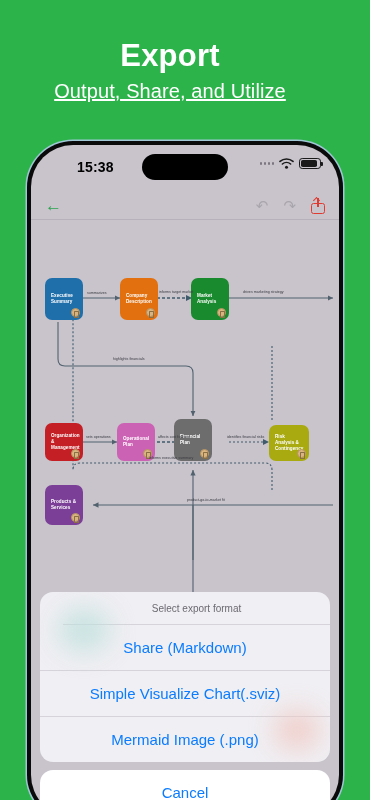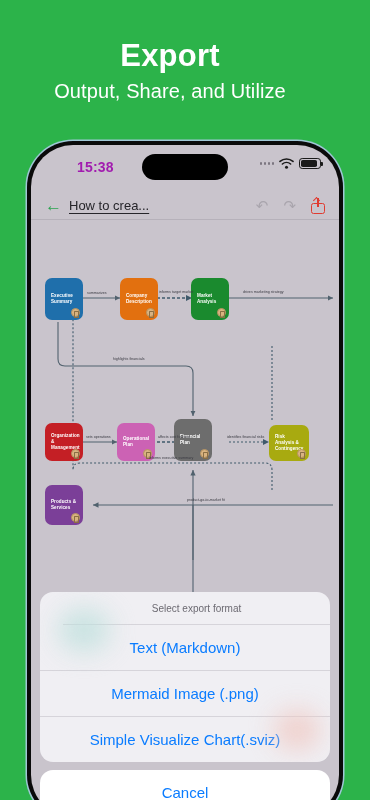--- a/index.html
+++ b/index.html
@@ -8,33 +8,33 @@
     font-family: "Liberation Sans", sans-serif;
     overflow: hidden;
   }
   body { background: #2cb34a; position: relative; }
 
   
   .promo { position: absolute; top: 0; left: 0; width: 340px; height: 140px;
            display: flex; flex-direction: column; align-items: center;
            justify-content: center; gap: 6px; }
   .promo-title { color: #ffffff; font-size: 31px; font-weight: bold; letter-spacing: .2px; }
-  .promo-sub   { color: #ffffff; font-size: 20px; font-weight: 400; letter-spacing: .1px; }
+  .promo-sub   { color: #ffffff; font-size: 20px; font-weight: 400; letter-spacing: .1px; text-decoration: underline; }
 
   
   .phone { position: absolute; left: 27px; top: 141px; width: 316px; height: 680px;
            background: #0a0a0a; border-radius: 46px; padding: 4px;
            box-shadow: 0 0 0 1.5px #9fc7d6; }
   .phone-inner { position: relative; width: 100%; height: 100%;
                  background: #c9c4cc; border-radius: 42px; overflow: hidden; }
 
   
   .statusbar { position: relative; height: 46px; }
   .clock { position: absolute; left: 46px; top: 14px; font-size: 14px;
-           font-weight: 600; color: #a21caf; letter-spacing: .2px; }
+           font-weight: 600; color: #000000; letter-spacing: .2px; }
   .island { position: absolute; left: 50%; transform: translateX(-50%); top: 9px;
             width: 86px; height: 26px; background: #000; border-radius: 14px; }
   .stat-right { position: absolute; right: 18px; top: 13px;
                 display: flex; align-items: center; gap: 5px; }
   .dots { display: flex; gap: 1.5px; align-items: center; }
   .dots i { width: 2.5px; height: 2.5px; background: #7b7680; border-radius: 50%; display:block; }
   .batt { width: 22px; height: 11px; border: 1.3px solid #1a1a1a; border-radius: 3.2px;
           position: relative; }
   .batt::after { content:""; position:absolute; right:-3px; top:3px; width:1.8px;
                  height:4px; background:#1a1a1a; border-radius:0 1px 1px 0; }
@@ -119,21 +119,20 @@
         <circle cx="7.5" cy="9.2" r="1.5" fill="#1a1a1a"></circle>
       </svg>
       <div class="batt">
             <i></i>
           </div>
     </div>
   </div>
 
   <div class="navbar">
     <div class="nav-back">←</div>
-    <div class="nav-title">How to crea...</div>
     <div class="nav-right">
       <div class="nav-ico">↶</div>
       <div class="nav-ico">↷</div>
       <div class="share-ico">
         <div class="box"></div>
             <div class="stem"></div>
             <div class="tip"></div>
       </div>
     </div>
   </div>
@@ -215,21 +214,21 @@
     <div class="elabel" style="left:127px; top:215px;">affects cost forecast</div>
     <div class="elabel" style="left:196px; top:215px;">identifies financial risks</div>
     <div class="elabel" style="left:156px; top:278px;">product-go-to-market fit</div>
   </div>
 
   <div class="sheet">
     <div class="sheet-group">
       <div class="blob1"></div>
       <div class="blob2"></div>
       <div class="sheet-head">Select export format</div>
-      <div class="sheet-item">Text (Markdown)</div>
+      <div class="sheet-item">Share (Markdown)</div>
+      <div class="sheet-item">Simple Visualize Chart(.sviz)</div>
       <div class="sheet-item">Mermaid Image (.png)</div>
-      <div class="sheet-item">Simple Visualize Chart(.sviz)</div>
     </div>
     <div class="sheet-cancel">Cancel</div>
   </div>
 
  </div>
 </div>
 
 </body></html>

